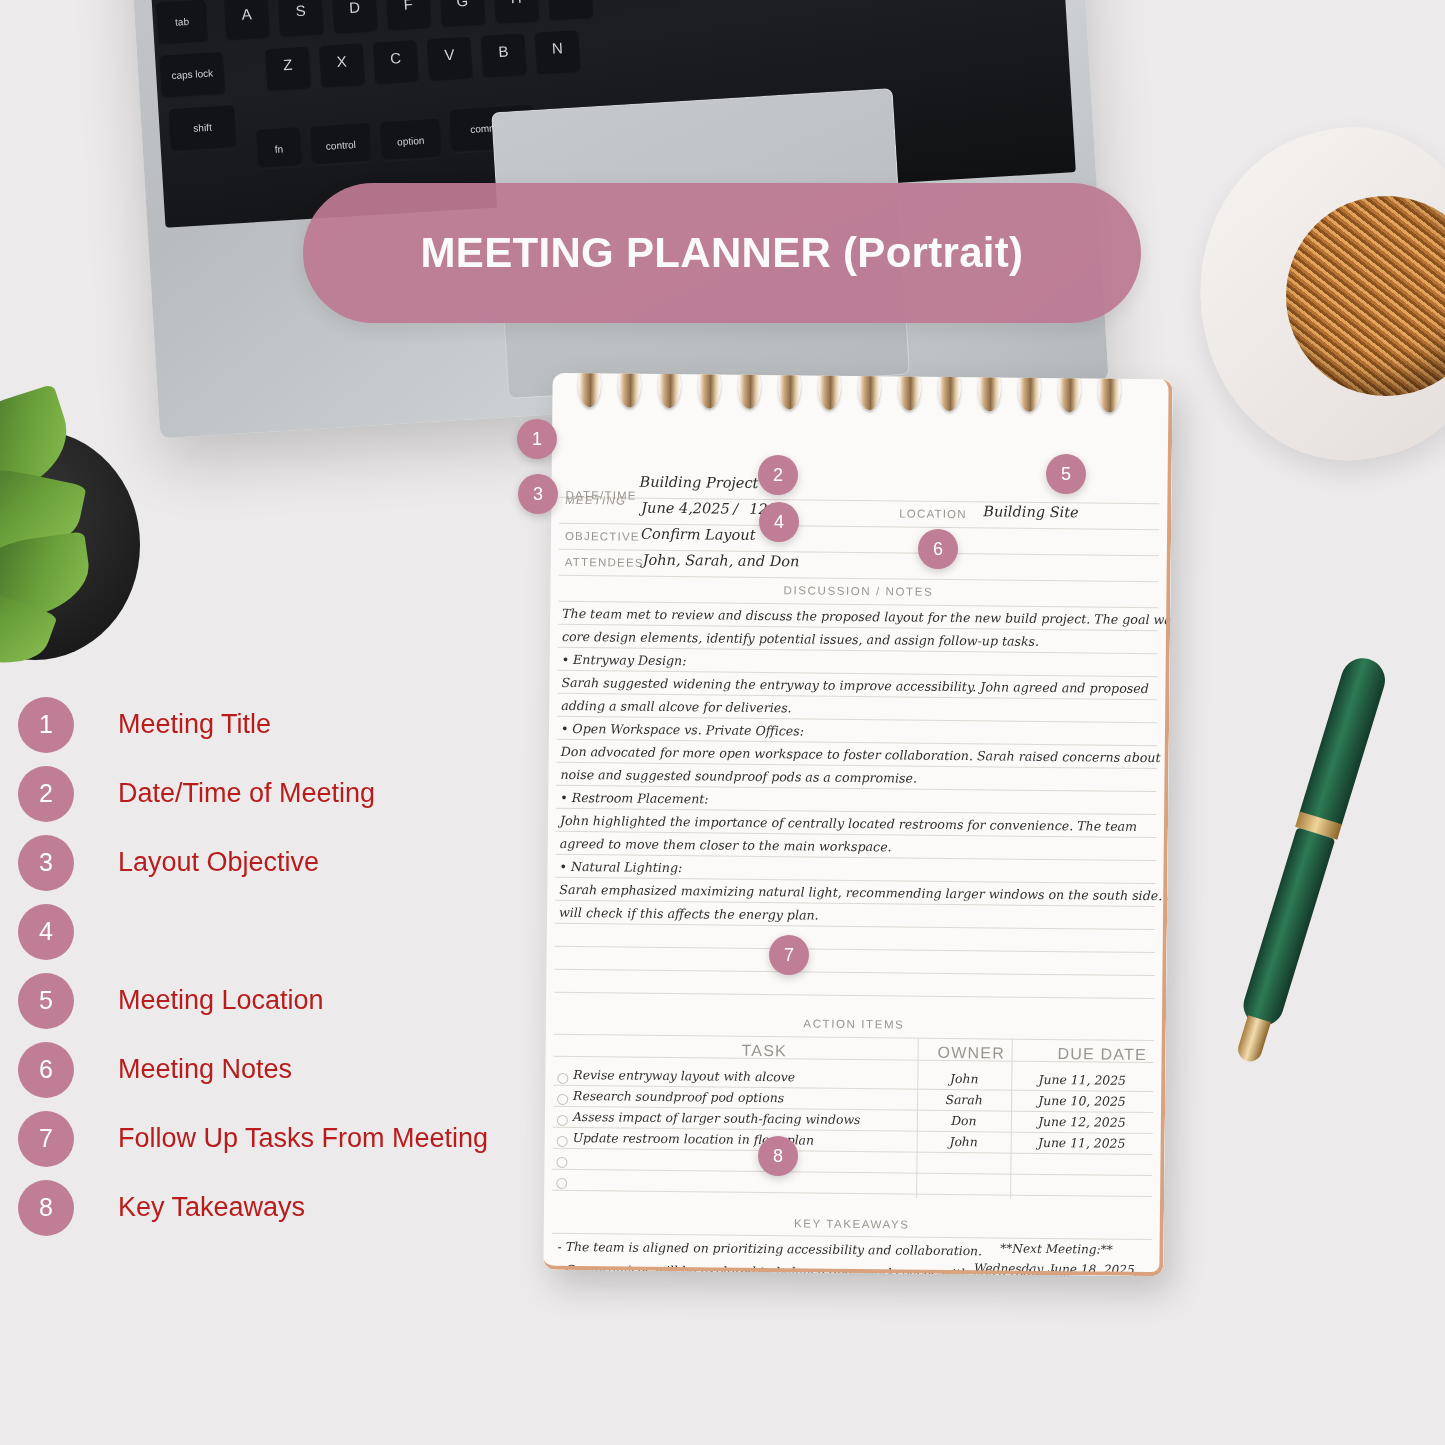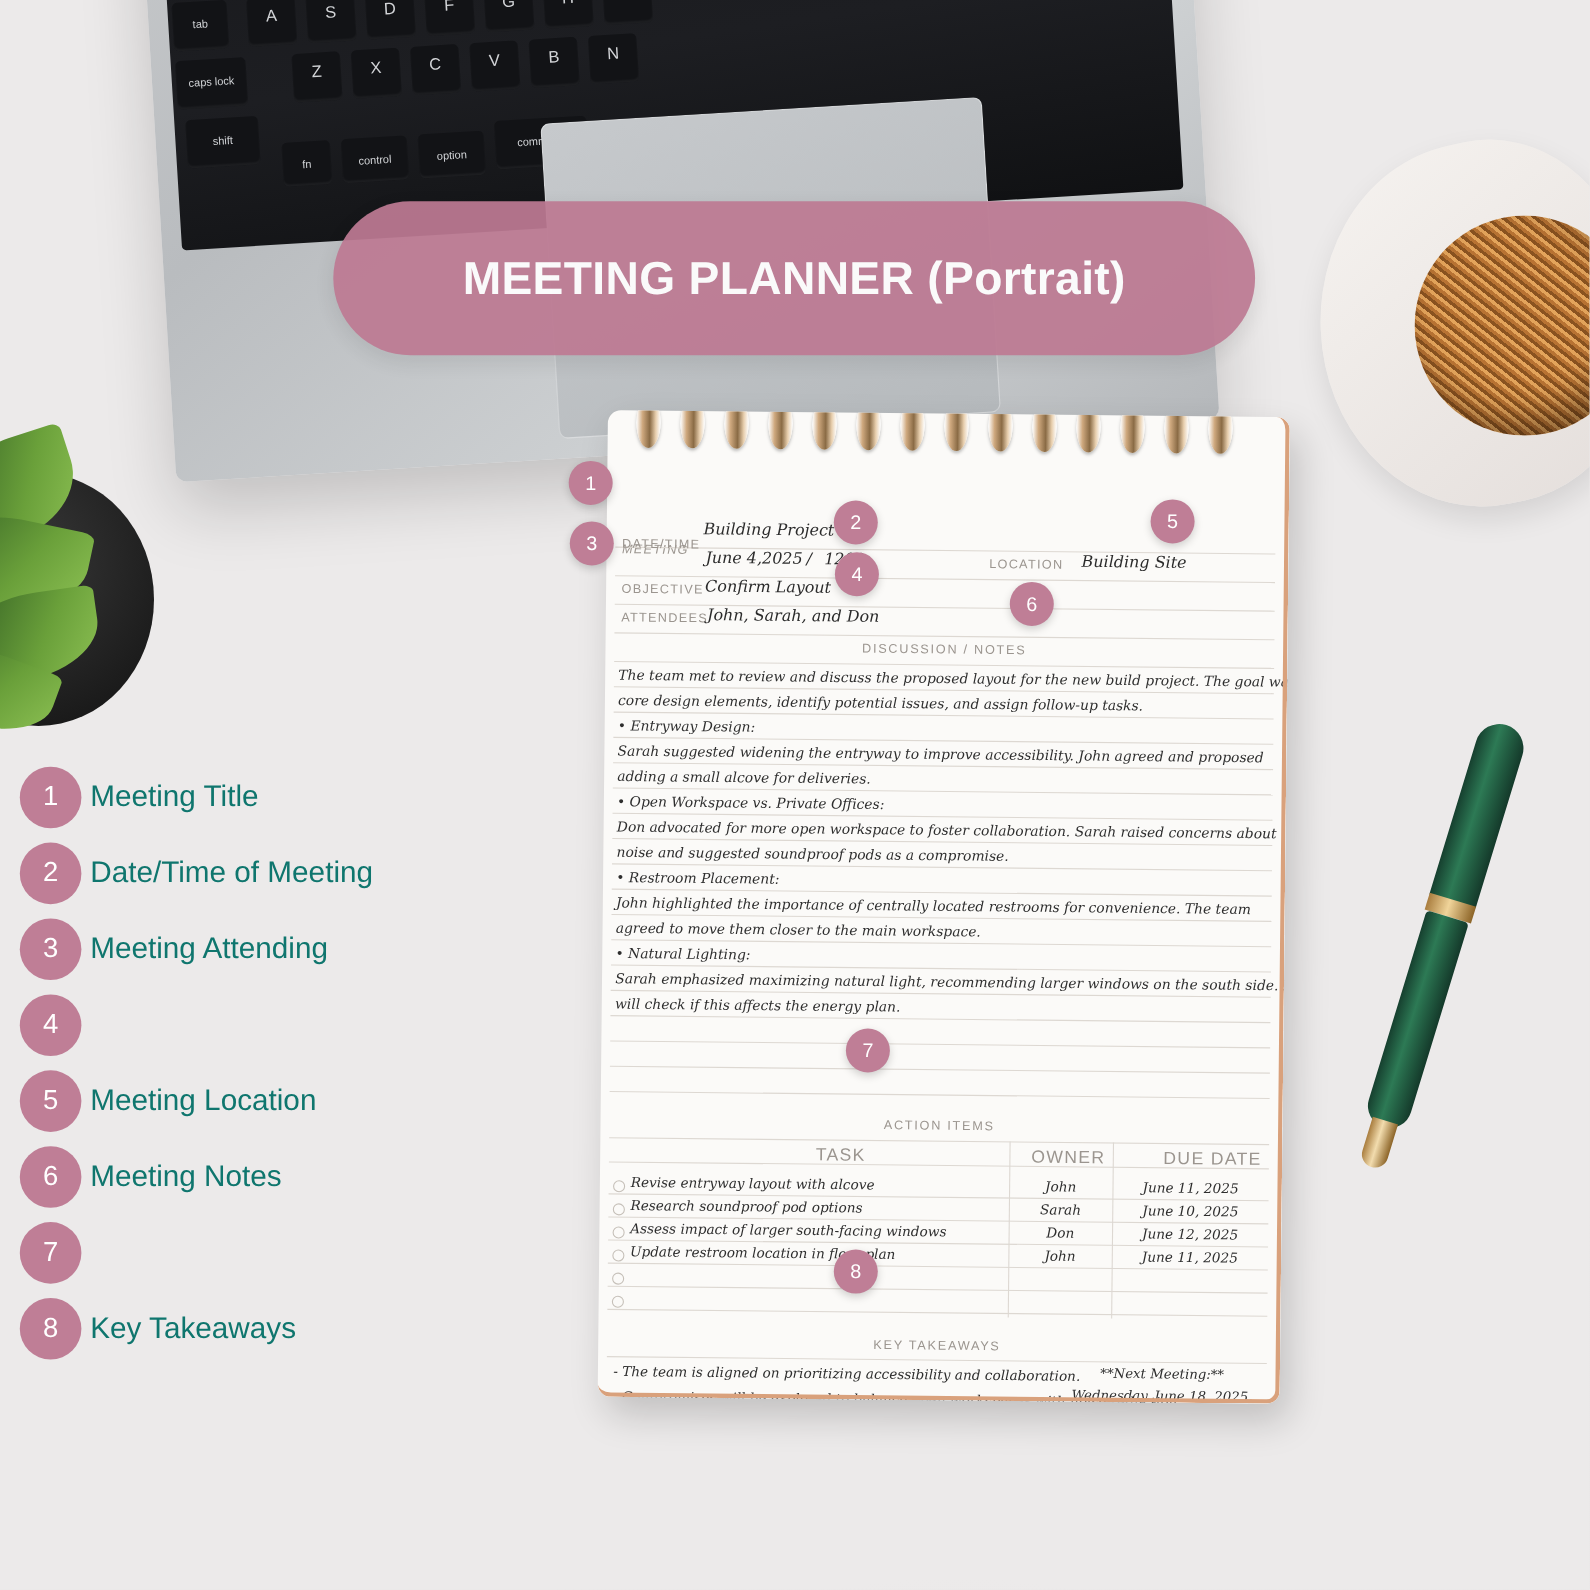--- a/index.html
+++ b/index.html
@@ -168,23 +168,23 @@
     border-radius: 50%;
     background: #bf7e96;
     color: #fff;
     font-size: 25px;
     display: flex;
     align-items: center;
     justify-content: center;
     flex: 0 0 auto;
   }
   .legend-label {
-    margin-left: 8px;
+    margin-left: 44px;
     font-size: 27px;
-    color: #0f766e;
+    color: #b91c1c;
   }
 
   
   #notepad {
     position: absolute;
     left: 548px; top: 376px;
     width: 620px; height: 897px;
     background: #fbfaf8;
     border-radius: 12px;
     box-shadow: 8px 16px 34px rgba(0,0,0,0.18);
@@ -387,35 +387,36 @@
   <div class="legend-row">
     <div class="badge">1</div>
     <div class="legend-label">Meeting Title</div>
   </div>
   <div class="legend-row">
     <div class="badge">2</div>
     <div class="legend-label">Date/Time of Meeting</div>
   </div>
   <div class="legend-row">
     <div class="badge">3</div>
-    <div class="legend-label">Meeting Attending</div>
+    <div class="legend-label">Layout Objective</div>
   </div>
   <div class="legend-row">
     <div class="badge">4</div>
   </div>
   <div class="legend-row">
     <div class="badge">5</div>
     <div class="legend-label">Meeting Location</div>
   </div>
   <div class="legend-row">
     <div class="badge">6</div>
     <div class="legend-label">Meeting Notes</div>
   </div>
   <div class="legend-row">
     <div class="badge">7</div>
+    <div class="legend-label">Follow Up Tasks From Meeting</div>
   </div>
   <div class="legend-row">
     <div class="badge">8</div>
     <div class="legend-label">Key Takeaways</div>
   </div>
 </div>
 
 <div id="notepad">
 
   <div class="spiral-strip">

